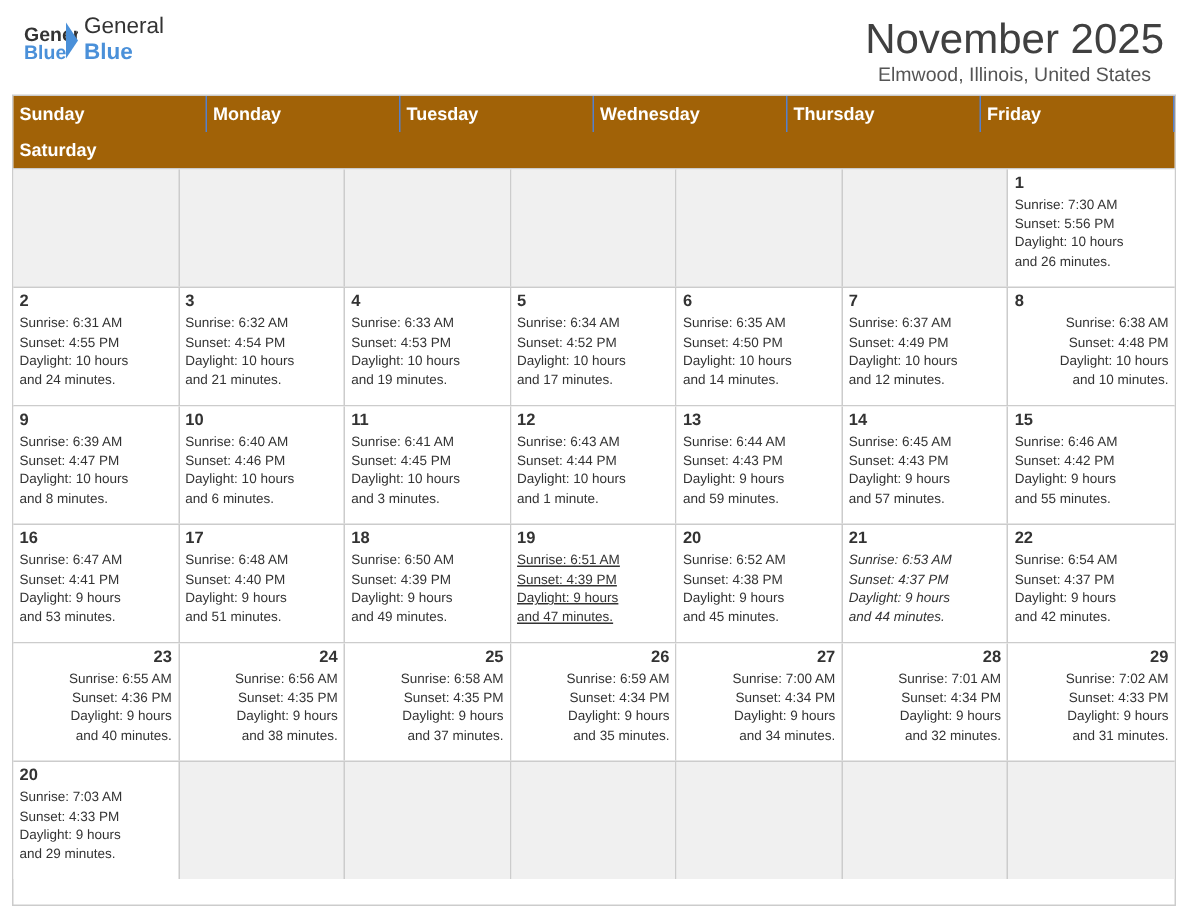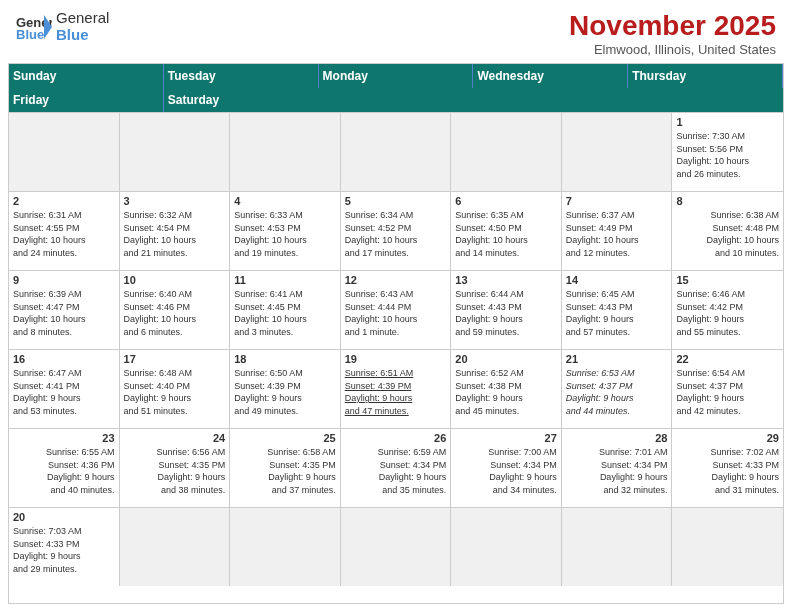--- a/index.html
+++ b/index.html
@@ -6,26 +6,26 @@
     body { font-family: Arial, sans-serif; background: #fff; width: 792px; height: 612px; overflow: hidden; }
 
     .page { width: 792px; height: 612px; background: #fff; display: flex; flex-direction: column; }
 
     .header { display: flex; justify-content: space-between; align-items: flex-start; padding: 10px 16px 6px 16px; }
 
     .logo { display: flex; align-items: center; gap: 4px; }
     .logo-icon { width: 36px; height: 28px; }
 
     .title-block { text-align: right; }
-    .month-title { font-size: 28px; font-weight: bold; color: #b91c1c; }
-    .location { font-size: 13px; color: #555; }
+    .month-title { font-size: 28px; font-weight: normal; color: #404040; }
+    .location { font-size: 13px; color: #555; text-align: center; }
 
     .calendar { flex: 1; border: 1px solid #ccc; margin: 0 8px 8px 8px; }
 
-    .cal-header { display: grid; grid-template-columns: repeat(5, 1fr); background: #0f766e; }
+    .cal-header { display: grid; grid-template-columns: repeat(6, 1fr); background: #a16207; }
     .cal-header-cell { color: #fff; font-size: 12px; font-weight: bold; padding: 5px 4px; text-align: left; border-right: 1px solid #5580cc; }
     .cal-header-cell:last-child { border-right: none; }
     .cal-week { display: grid; grid-template-columns: repeat(7, 1fr); border-top: 1px solid #ccc; }
     .cal-week:first-child { border-top: none; }
 
     .cal-cell { border-right: 1px solid #ccc; padding: 3px 4px; min-height: 78px; background: #fff; vertical-align: top; font-size: 9.5px; color: #333; }
     .cal-cell:last-child { border-right: none; }
     .cal-cell.empty { background: #f0f0f0; }
 
     .day-num { font-size: 11px; font-weight: bold; margin-bottom: 2px; }
@@ -49,22 +49,22 @@
     </div>
     <div class="title-block">
       <div class="month-title">November 2025</div>
       <div class="location">Elmwood, Illinois, United States</div>
     </div>
   </div>
 
   <div class="calendar">
     <div class="cal-header" id="cal-header">
         <div class="cal-header-cell">Sunday</div>
+        <div class="cal-header-cell">Monday</div>
         <div class="cal-header-cell">Tuesday</div>
-        <div class="cal-header-cell">Monday</div>
         <div class="cal-header-cell">Wednesday</div>
         <div class="cal-header-cell">Thursday</div>
         <div class="cal-header-cell">Friday</div>
         <div class="cal-header-cell">Saturday</div>
       </div>
     <div style="display:flex;flex-direction:column;flex:1;" id="cal-body">
         <div class="cal-week" style="flex: 1 1 0%; border-top: 1px solid rgb(204, 204, 204);">
           <div class="cal-cell empty"></div>
           <div class="cal-cell empty"></div>
           <div class="cal-cell empty"></div>

